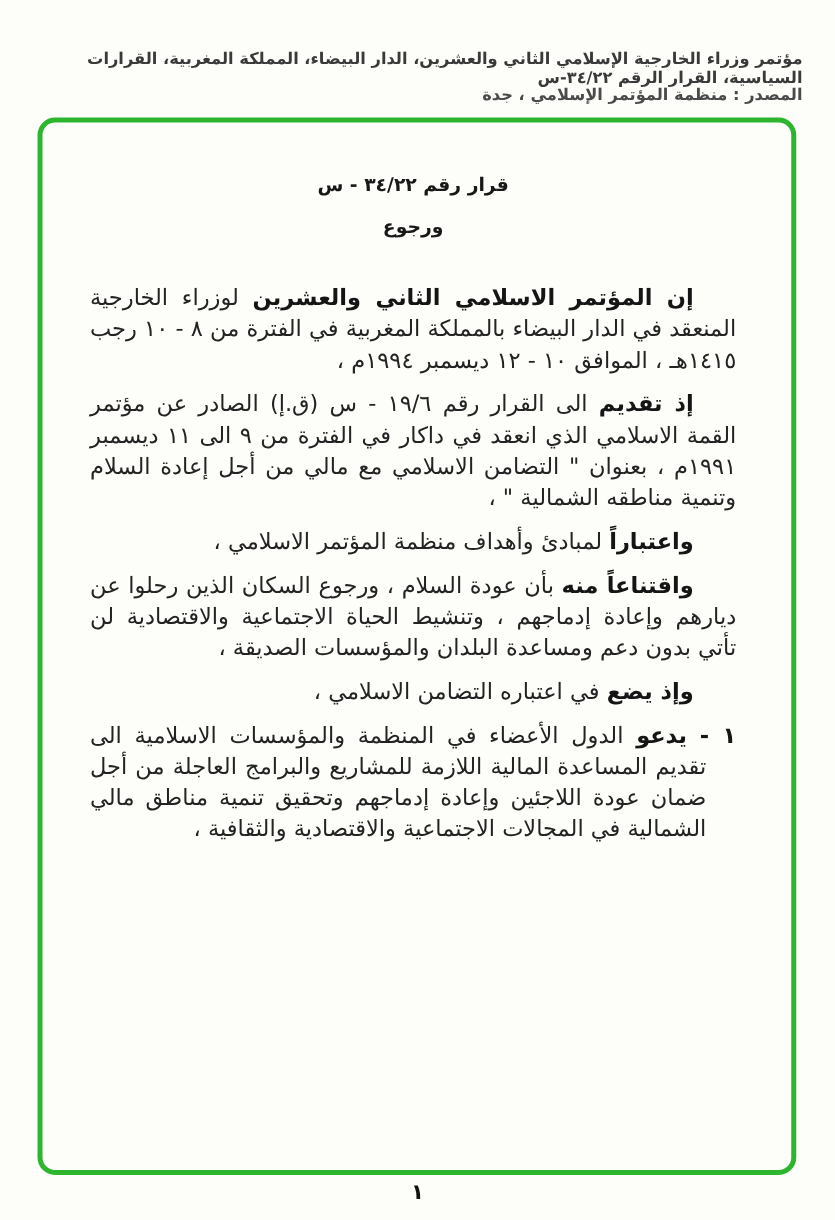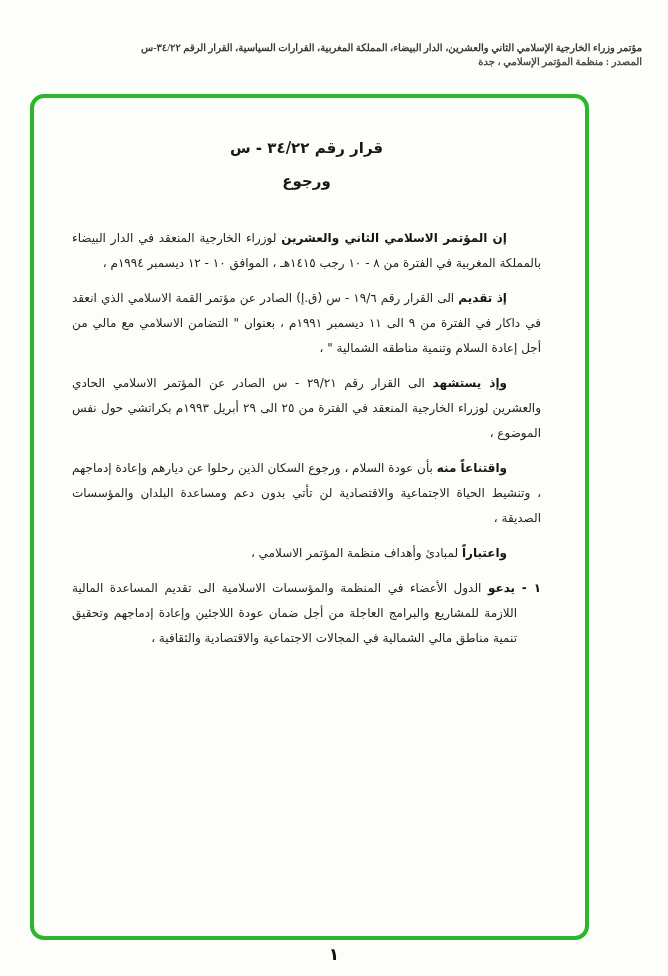--- a/index.html
+++ b/index.html
@@ -15,32 +15,32 @@
     overflow: hidden;
   }
 
   .doc-header {
     position: absolute;
     top: 40px; left: 24px; right: 26px;
     direction: rtl;
     text-align: right;
   }
   .doc-header .line1 {
-    font-size: 10px; font-weight: 700;
-    color: #3a3a3a; line-height: 15px; font-family: Liberation Serif, serif;
+    font-size: 13px; font-weight: 700;
+    color: #3a3a3a; line-height: 15px;
   }
   .doc-header .line2 {
-    font-size: 10px; font-weight: 700;
-    color: #4a4a4a; line-height: 14px; font-family: Liberation Serif, serif;
+    font-size: 13px; font-weight: 700;
+    color: #4a4a4a; line-height: 14px;
   }
 
   .frame {
     position: absolute;
     left: 30px; top: 94px;
-    width: 559px; height: 846px;
+    width: 607px; height: 846px;
     border: 4px solid var(--frame_green, #2db52d);
     border-radius: 14px;
   }
 
   .content {
     position: absolute; top: 0; left: 0; right: 0; bottom: 0;
     padding: 28px 44px 12px 38px;
     direction: rtl;
     overflow: hidden;
   }
@@ -48,21 +48,21 @@
   .title-block {
     text-align: center;
     font-weight: 700;
     font-size: 15px;
     line-height: 33px;
     margin: 6px 0 28px 0;
     color: #181818;
   }
 
   .para {
-    font-size: 12px;
+    font-size: 18px;
     line-height: 25px;
     text-align: justify;
     text-align-last: right;
     margin-bottom: 10px;
     text-indent: 34px;
     color: #232323;
   }
   .para b { font-weight: 700; color: #151515; }
 
   .operative {
@@ -100,37 +100,37 @@
       <p class="para">
         <b>إن المؤتمر الاسلامي الثاني والعشرين</b>
         <span>لوزراء الخارجية المنعقد في الدار البيضاء بالمملكة المغربية في الفترة من ٨ - ١٠ رجب ١٤١٥هـ ، الموافق ١٠ - ١٢ ديسمبر ١٩٩٤م ،</span>
       </p>
 
       <p class="para">
         <b>إذ تقديم</b>
         <span>الى القرار رقم ١٩/٦ - س (ق.إ) الصادر عن مؤتمر القمة الاسلامي الذي انعقد في داكار في الفترة من ٩ الى ١١ ديسمبر ١٩٩١م ، بعنوان " التضامن الاسلامي مع مالي من أجل إعادة السلام وتنمية مناطقه الشمالية " ،</span>
       </p>
 
-      <p class="para">
-        <b>وإذ يستشهد</b>
-        <span>الى القرار رقم ٢٩/٢١ - س الصادر عن المؤتمر الاسلامي الحادي والعشرين لوزراء الخارجية المنعقد في الفترة من ٢٥ الى ٢٩ أبريل ١٩٩٣م بكراتشي حول نفس الموضوع ،</span>
-      </p>
 
 
+
+      <p class="para">
+        <b>واعتباراً</b>
+        <span>لمبادئ وأهداف منظمة المؤتمر الاسلامي ،</span>
+      </p>
 
       <p class="para">
         <b>واقتناعاً منه</b>
         <span>بأن عودة السلام ، ورجوع السكان الذين رحلوا عن ديارهم وإعادة إدماجهم ، وتنشيط الحياة الاجتماعية والاقتصادية لن تأتي بدون دعم ومساعدة البلدان والمؤسسات الصديقة ،</span>
       </p>
 
       <p class="para">
-        <b>واعتباراً</b>
-        <span>لمبادئ وأهداف منظمة المؤتمر الاسلامي ،</span>
+        <b>وإذ يضع</b>
+        <span>في اعتباره التضامن الاسلامي ،</span>
       </p>
-
 
       <p class="para operative">
         <b>١ -</b>
         <b>يدعو</b>
         <span>الدول الأعضاء في المنظمة والمؤسسات الاسلامية الى تقديم المساعدة المالية اللازمة للمشاريع والبرامج العاجلة من أجل ضمان عودة اللاجئين وإعادة إدماجهم وتحقيق تنمية مناطق مالي الشمالية في المجالات الاجتماعية والاقتصادية والثقافية ،</span>
       </p>
 
     </div>
   </div>
 

